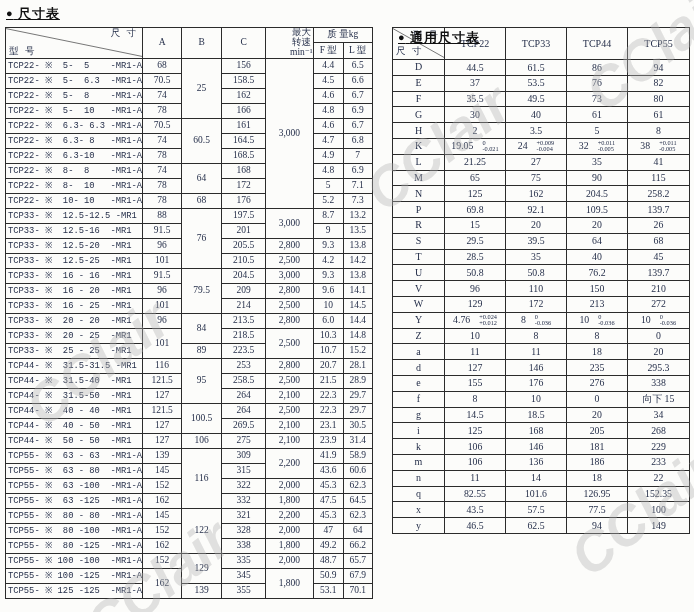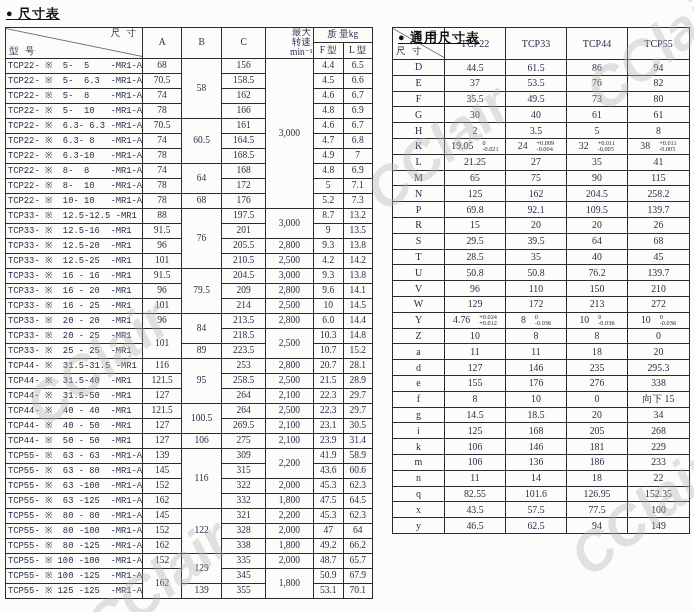--- a/index.html
+++ b/index.html
@@ -88,21 +88,21 @@
     </tr>
     <tr>
       <th>F 型</th>
       <th>L 型</th>
     </tr>
   </thead>
   <tbody>
       <tr>
         <td class="model">TCP22- ※  5-  5    -MR1-A</td>
         <td>68</td>
-        <td rowspan="4">58</td>
+        <td rowspan="4">25</td>
         <td>156</td>
         <td rowspan="10">3,000</td>
         <td>4.4</td>
         <td>6.5</td>
       </tr>
       <tr>
         <td class="model">TCP22- ※  5-  6.3  -MR1-A</td>
         <td>70.5</td>
         <td>158.5</td>
         <td>4.5</td>

